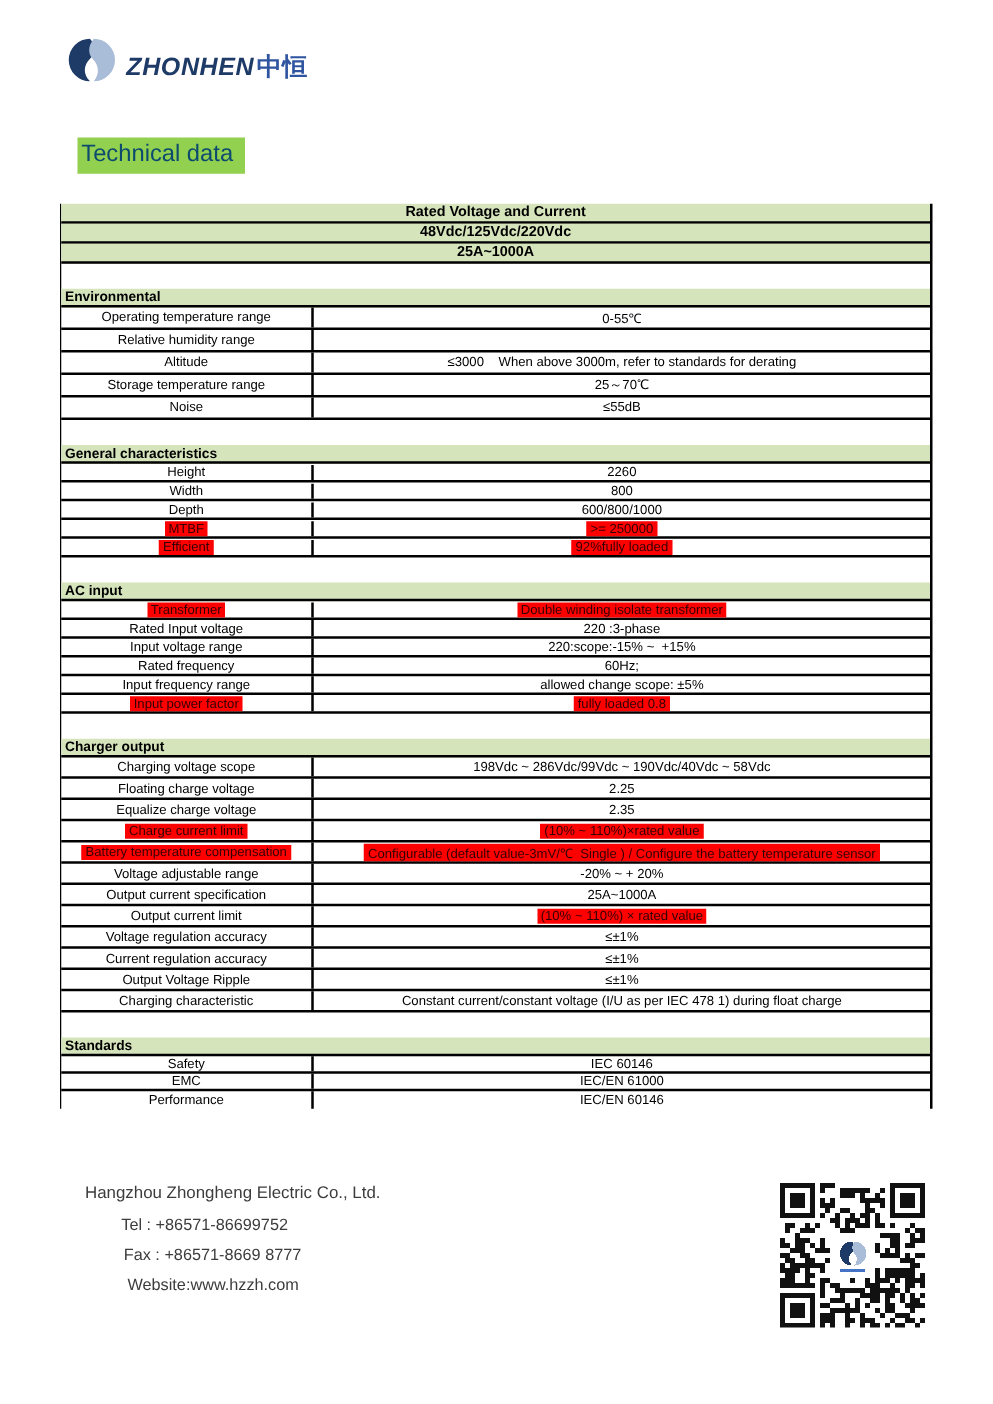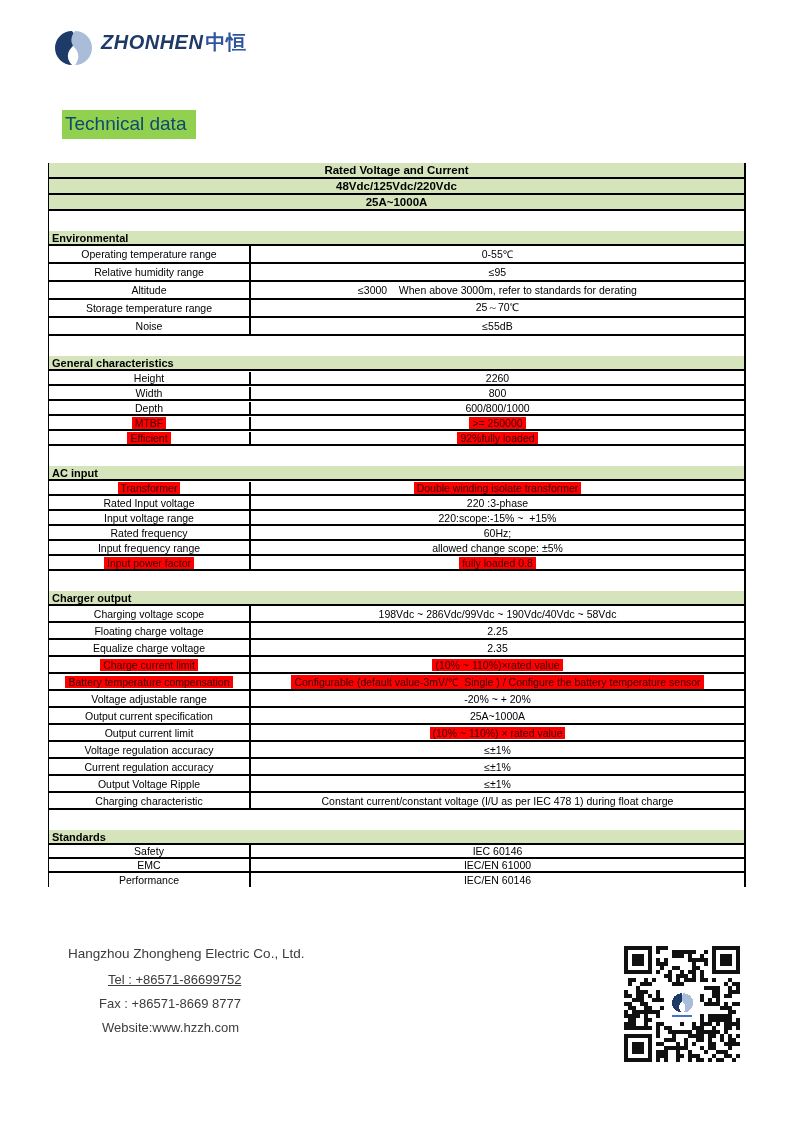--- a/index.html
+++ b/index.html
@@ -3,21 +3,21 @@
 <meta charset="utf-8">
 <style>
   * { margin:0; padding:0; box-sizing:border-box; }
   html,body { background:#ffffff; }
   body {
     width:794px; height:1123px; position:relative; overflow:hidden;
     font-family:"Liberation Sans", sans-serif; color:#000;
   }
 
   
-  .logo { position:absolute; left:54px; top:29px; display:flex; align-items:flex-start; gap:9px; }
+  .logo { position:absolute; left:54px; top:29px; display:flex; align-items:flex-end; gap:9px; }
   .logo-mark { width:38px; height:38px; flex:0 0 auto; }
   .logo-text { font-size:20px; font-weight:bold; font-style:italic; color:#1e3a66; letter-spacing:.5px; white-space:nowrap; }
   .logo-text .cn { color:#2f54a0; font-style:normal; margin-left:2px; }
 
   
   .heading {
     position:absolute; left:62px; top:110px;
     background:#92d050; color:#0c4a6e;
     font-size:19px; line-height:26px; padding:1px 10px 2px 3px;
   }
@@ -39,21 +39,21 @@
   .lcell { width:202px; border-right:2px solid #000; display:flex; align-items:center; justify-content:center; text-align:center; padding:0 4px; }
   .vcell { flex:1; display:flex; align-items:center; justify-content:center; text-align:center; padding:0 4px; }
   .vcell span, .lcell span { white-space:pre; }
   .sec0 { height:18px; } .sec1 { height:15px;align-items:center; } .sec2 { height:15px; }
   .sec3 { height:17px; } .sec4 { height:14px; }
   .redhl { background:#ff0000; color:#330000; padding:0 3px; }
 
   
   .footer-company { position:absolute; left:68px; top:946px; font-size:13.5px; color:#3c3c3c; }
   .footer-line { position:absolute; font-size:13px; color:#3c3c3c; }
-  .footer-tel { left:108px; top:972px;text-decoration:underline; }
+  .footer-tel { left:97px; top:972px; }
   .footer-fax { left:99px; top:996px; }
   .footer-web { left:102px; top:1020px; }
 
   
   .qr-wrap { position:absolute; left:624px; top:946px; width:120px; height:130px; background:#fff; }
 </style>
 </head>
 <body>
 
 <div class="logo">
@@ -83,23 +83,20 @@
       <div class="lcell">
         <span>Operating temperature range</span>
       </div>
       <div class="vcell">
         <span>0-55℃</span>
       </div>
     </div>
     <div class="trow data sec0">
       <div class="lcell">
         <span>Relative humidity range</span>
-      </div>
-      <div class="vcell">
-        <span>≤95</span>
       </div>
     </div>
     <div class="trow data sec0">
       <div class="lcell">
         <span>Altitude</span>
       </div>
       <div class="vcell">
         <span>≤3000    When above 3000m, refer to standards for derating</span>
       </div>
     </div>

